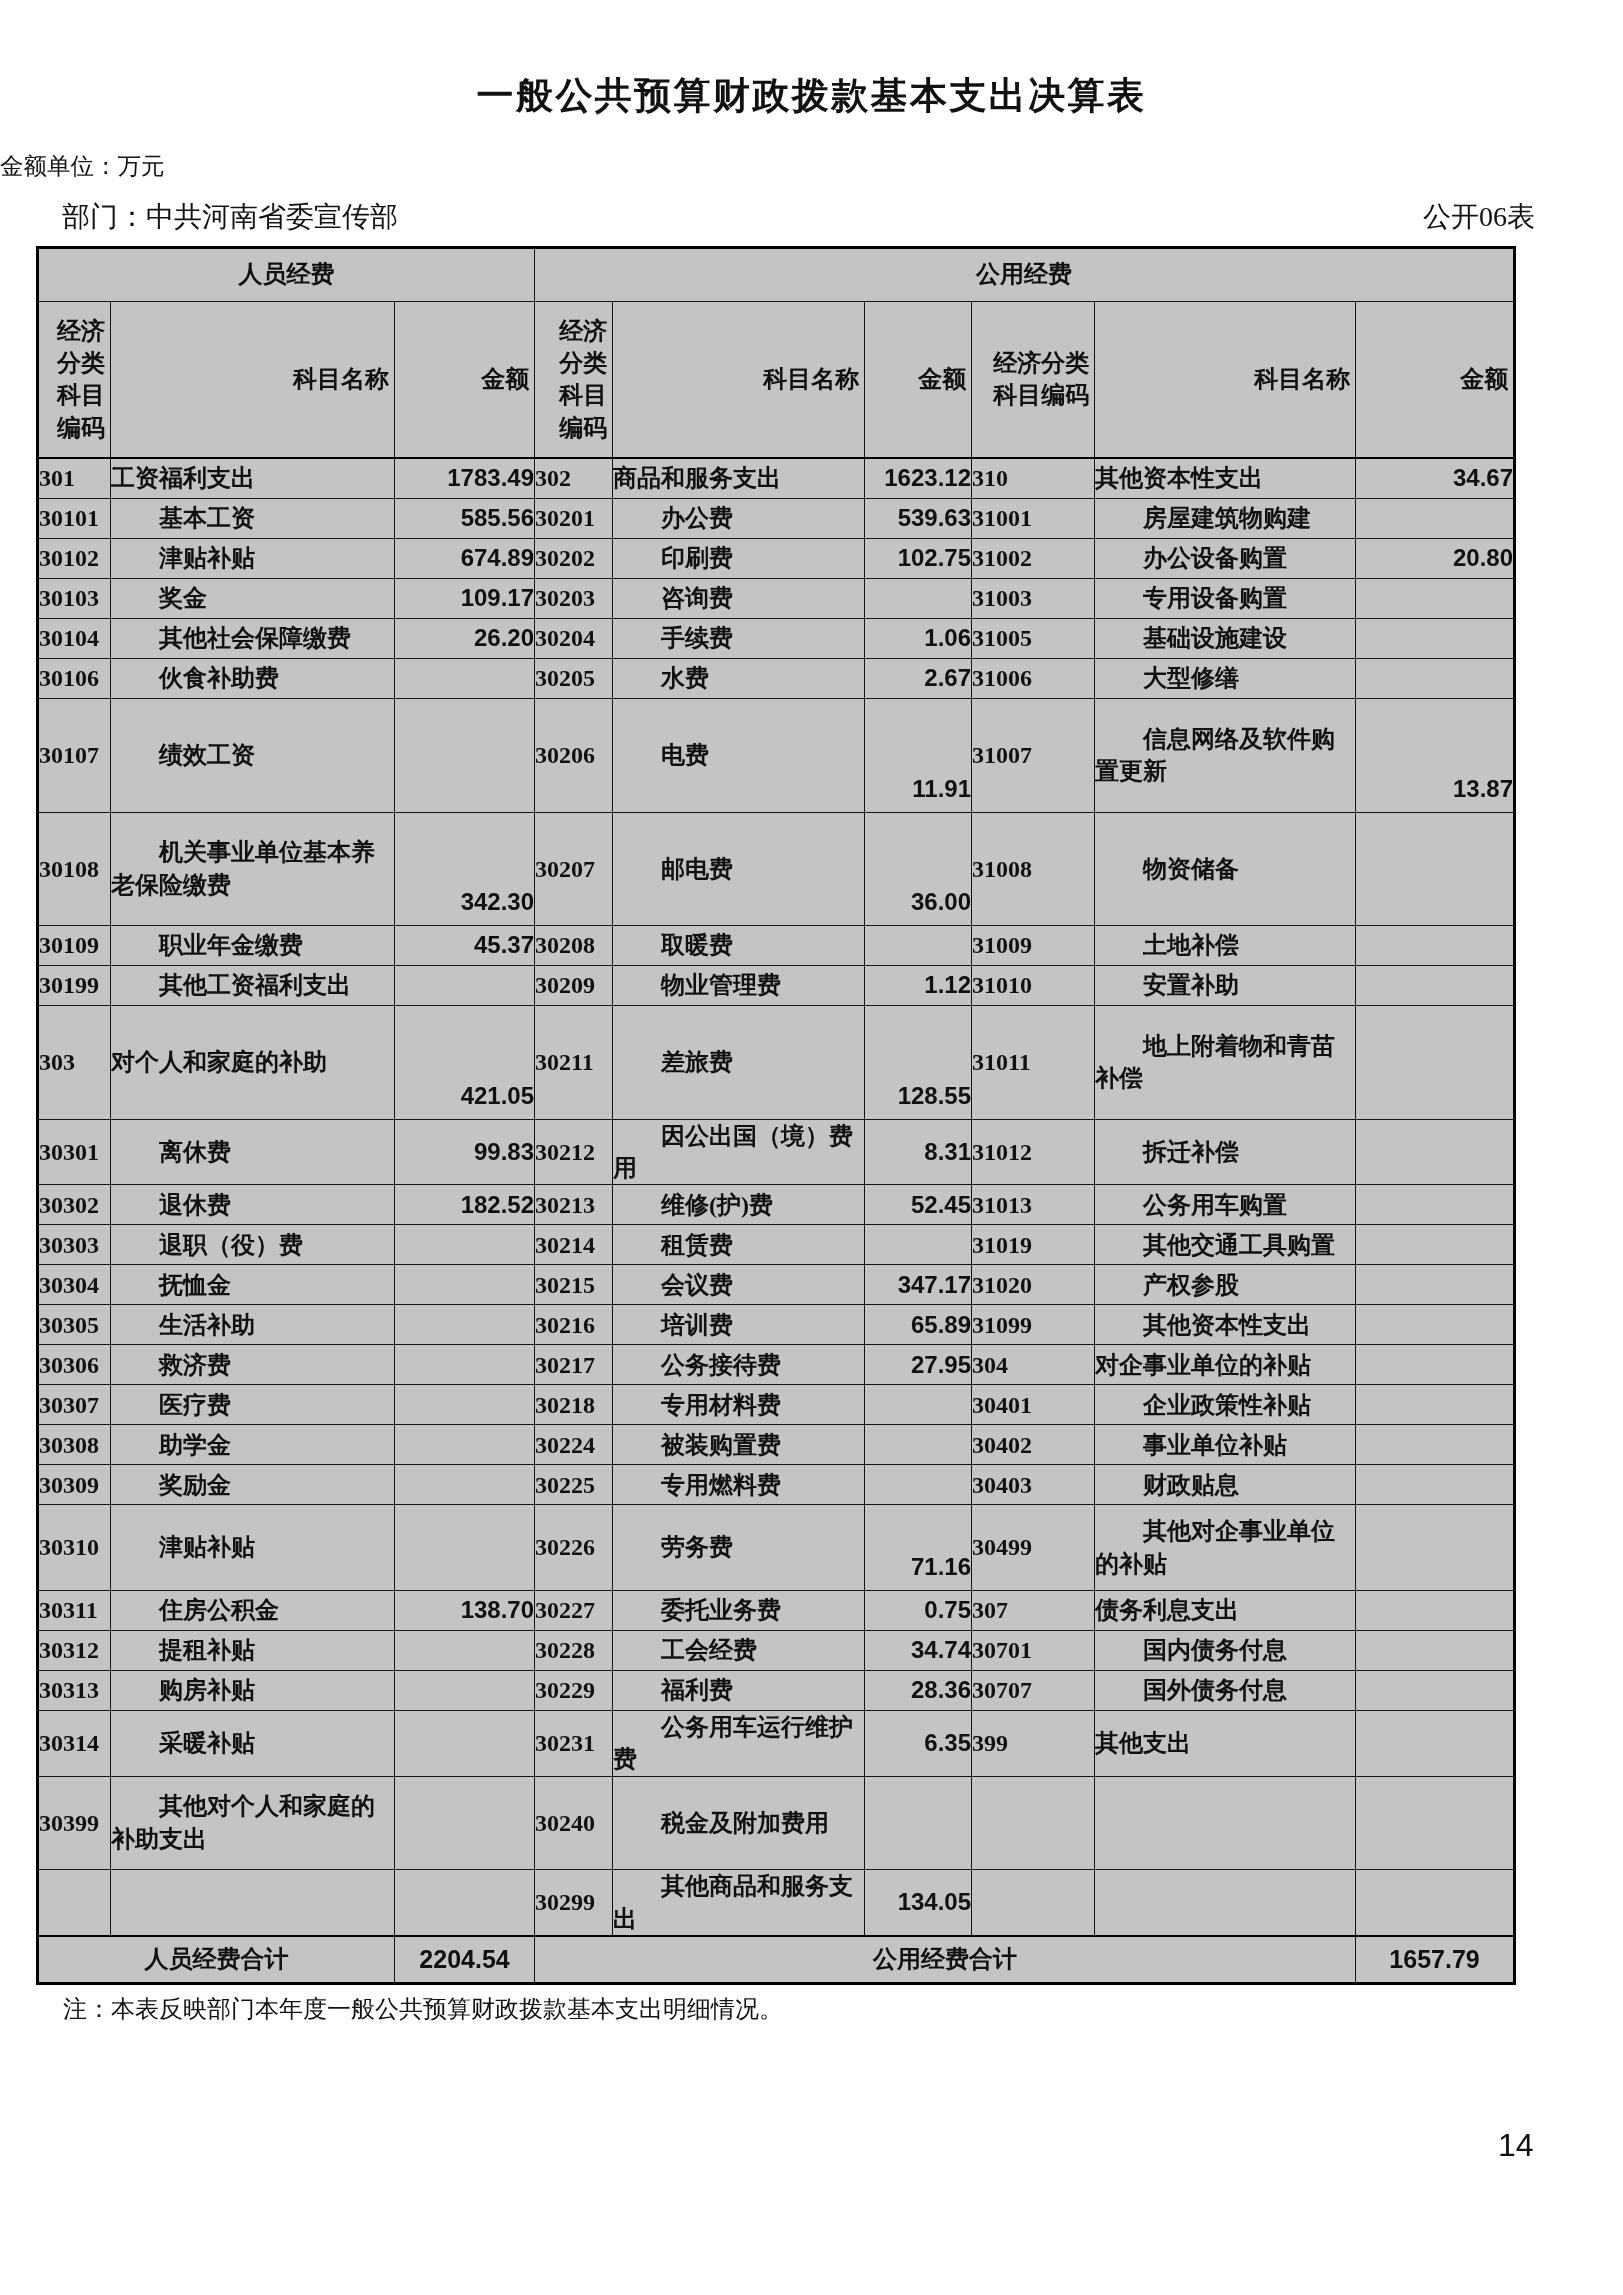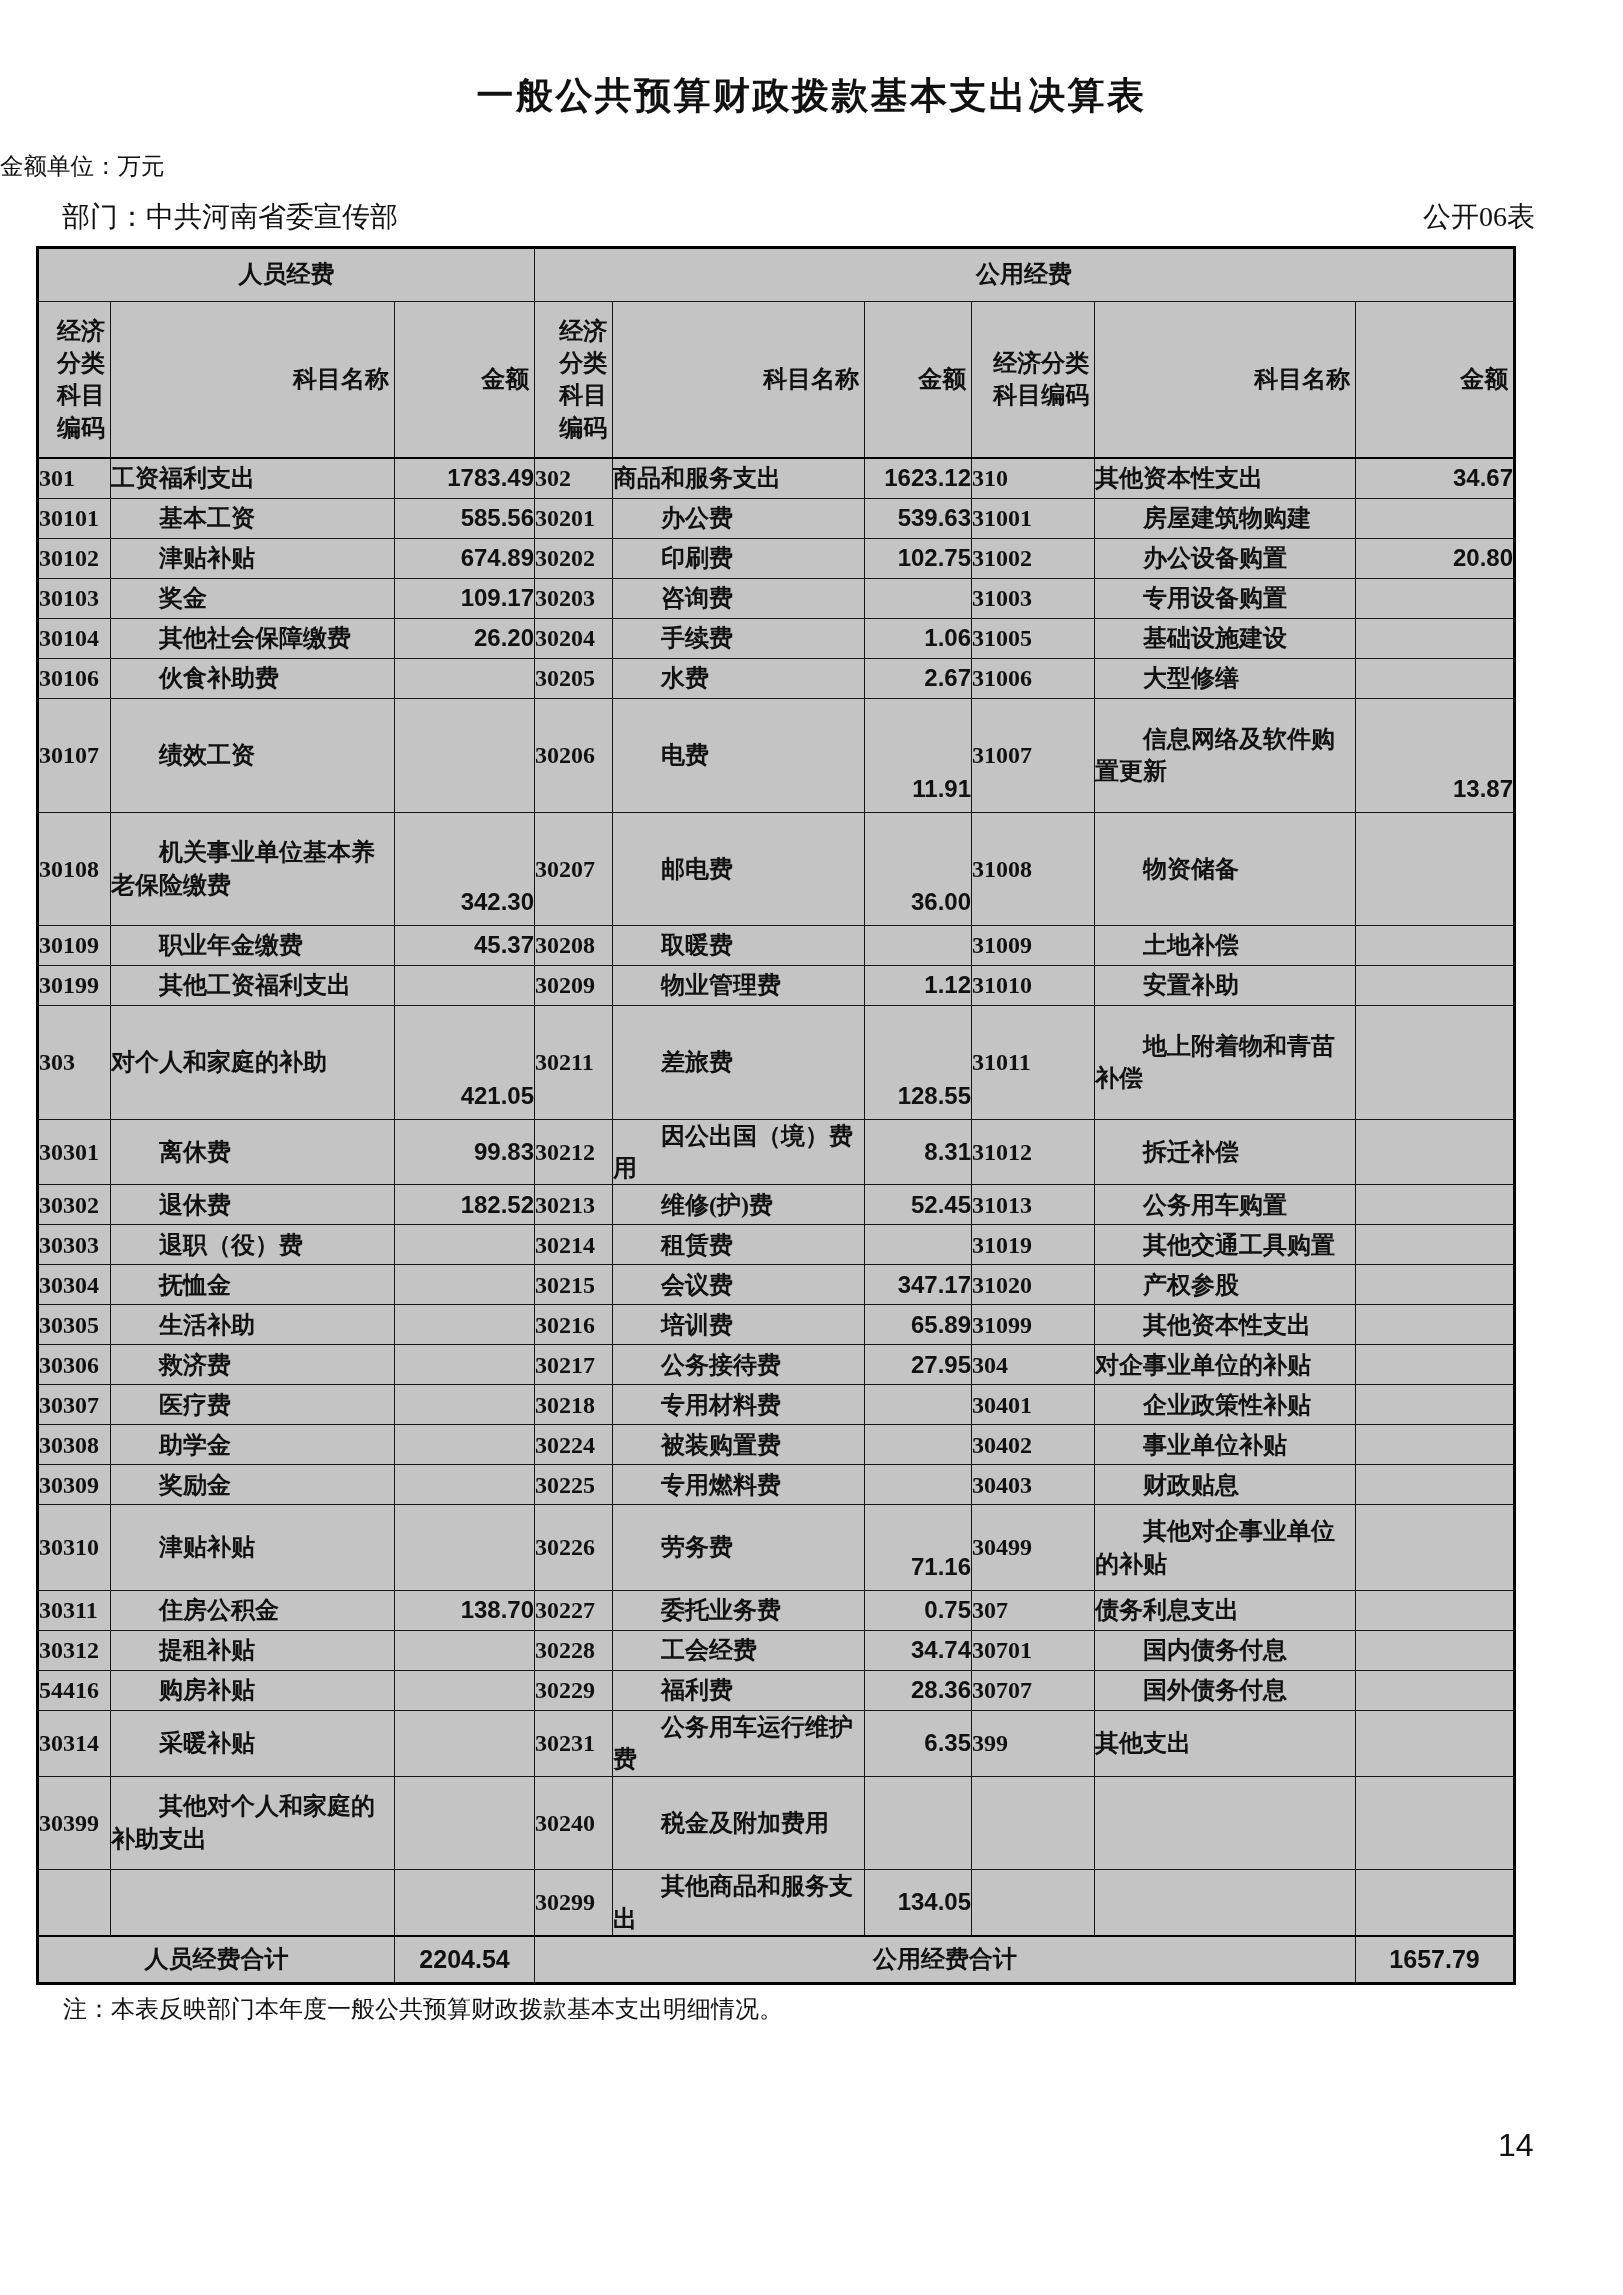--- a/index.html
+++ b/index.html
@@ -334,21 +334,21 @@
         <td class="name ind">提租补贴</td>
         <td class="amt w"></td>
         <td class="code">30228</td>
         <td class="name ind">工会经费</td>
         <td class="amt">34.74</td>
         <td class="code">30701</td>
         <td class="name ind w">国内债务付息</td>
         <td class="amt w"></td>
       </tr>
       <tr class="std">
-        <td class="code">54416</td>
+        <td class="code">30313</td>
         <td class="name ind">购房补贴</td>
         <td class="amt w"></td>
         <td class="code">30229</td>
         <td class="name ind">福利费</td>
         <td class="amt">28.36</td>
         <td class="code">30707</td>
         <td class="name ind w">国外债务付息</td>
         <td class="amt w"></td>
       </tr>
       <tr class="std">

